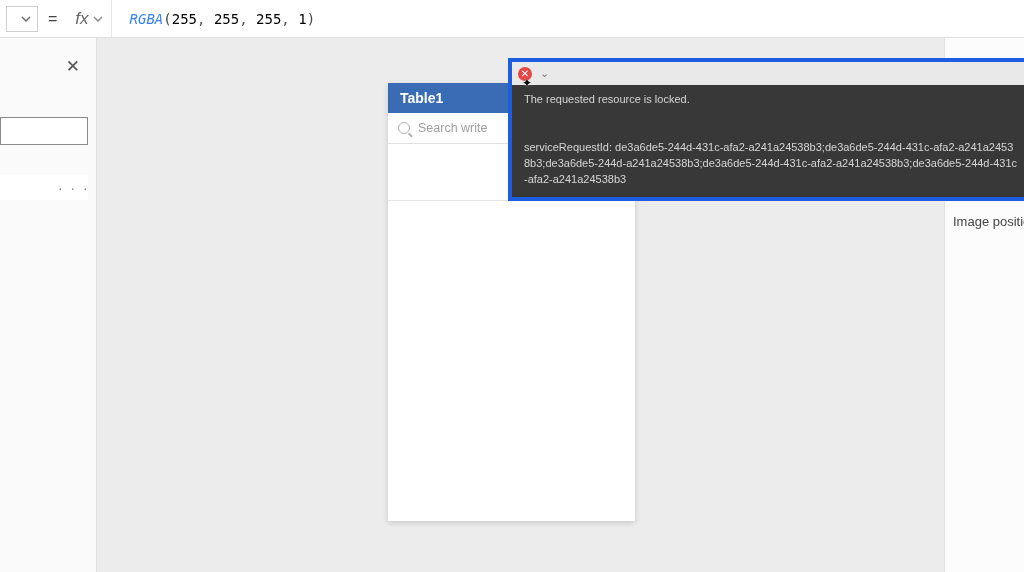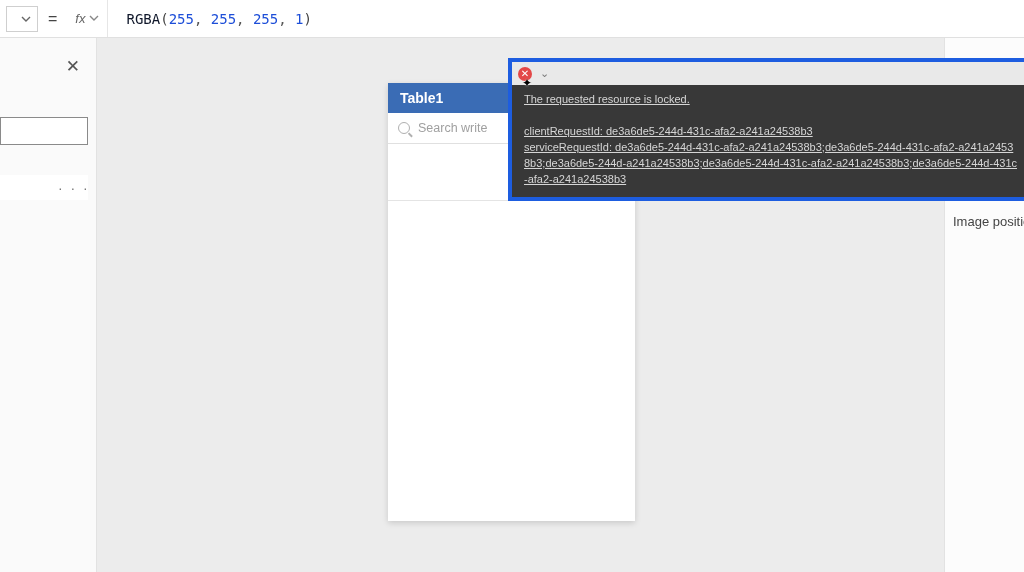--- a/index.html
+++ b/index.html
@@ -10,28 +10,28 @@
     display: flex; align-items: center; height: 38px; border-bottom: 1px solid #e0e0e0;
     font-size: 14px; color: #333;
   }
   .fb-propbox {
     width: 32px; height: 26px; margin-left: 6px; border: 1px solid #cfcfcf; background: #fff;
     display: flex; align-items: center; justify-content: flex-end; padding-right: 6px;
   }
   .fb-propbox svg { width: 10px; height: 10px; }
   .fb-eq { padding: 0 10px; color: #444; font-size: 16px; }
   .fb-fx {
-    display: flex; align-items: center; color: #666; font-size: 13px; font-style: italic;
+    display: flex; align-items: center; color: #666; font-size: 17px; font-style: italic;
     padding: 0 8px; border-right: 1px solid #e6e6e6; height: 100%;
   }
   .fb-fx .chev { margin-left: 4px; }
   .fb-formula { padding-left: 18px; font-family: Consolas, monospace; font-size: 14px; }
-  .tk-func { color: #0f172a; }
+  .tk-func { color: #3b82f6; font-style: italic; }
   .tk-paren { color: #444; }
-  .tk-num { color: #1d4ed8; margin-top: 20px; }
+  .tk-num { color: #000000; margin-top: 20px; }
   .tk-comma { color: #555; }
 
   
   .workspace {
     position: relative; width: 100%; height: calc(100% - 38px);
     background: #ececec; display: flex;
   }
 
   
   .left-panel {
@@ -98,21 +98,21 @@
   .tip-head .cursor {
     position: absolute; left: 4px; top: 10px; font-size: 12px; line-height: 1;
     color: #000; text-shadow: 0 0 2px #fff;
   }
   .tip-head .chev-dd { margin-left: 8px; color: #7a7a7a; font-size: 11px; }
   .tip-body {
     background: #383838; color: #d6d6d6; font-size: 11px; line-height: 1.45;
     padding: 7px 12px 9px 12px;
     word-break: break-all;
   }
-  .tip-body span { display: inline; text-decoration: underline; }
+  .tip-body span { display: inline; }
 
   
   .right-panel {
     width: 80px; height: 100%; background: #fcfcfc; border-left: 1px solid #e2e2e2;
     padding: 18px 0 0 8px; font-size: 13px; color: #333; overflow: hidden;
   }
   .right-panel .sec-label { color: #888; font-size: 11px; margin-bottom: 6px; text-decoration: line-through; }
   .right-panel .sel-name { font-size: 15px; color: #222; margin-bottom: 90px; }
   .right-panel .prop { margin-bottom: 18px; white-space: nowrap; color: #444; }
 
@@ -167,21 +167,21 @@
     <div class="error-tip">
       <div class="tip-head">
         <span class="err-dot">✕
           <span class="cursor">✦</span>
         </span>
         <span class="chev-dd">⌄</span>
       </div>
       <div class="tip-body">
         <span>The requested resource is locked.</span><br>
         <br>
-        <span>clientRequestId: de3a6de5-244d-431c-afa2-a241a24538b3</span><br>
+        <br>
         <span>serviceRequestId: de3a6de5-244d-431c-afa2-a241a24538b3;de3a6de5-244d-431c-afa2-a241a24538b3;de3a6de5-244d-a241a24538b3;de3a6de5-244d-431c-afa2-a241a24538b3;de3a6de5-244d-431c-afa2-a241a24538b3</span>
       </div>
     </div>
 
   </div>
 
   <div class="right-panel">
     <div class="sec-label">SCREEN</div>
     <div class="sel-name">BrowseScreen</div>
     <div class="prop">Background im</div>

